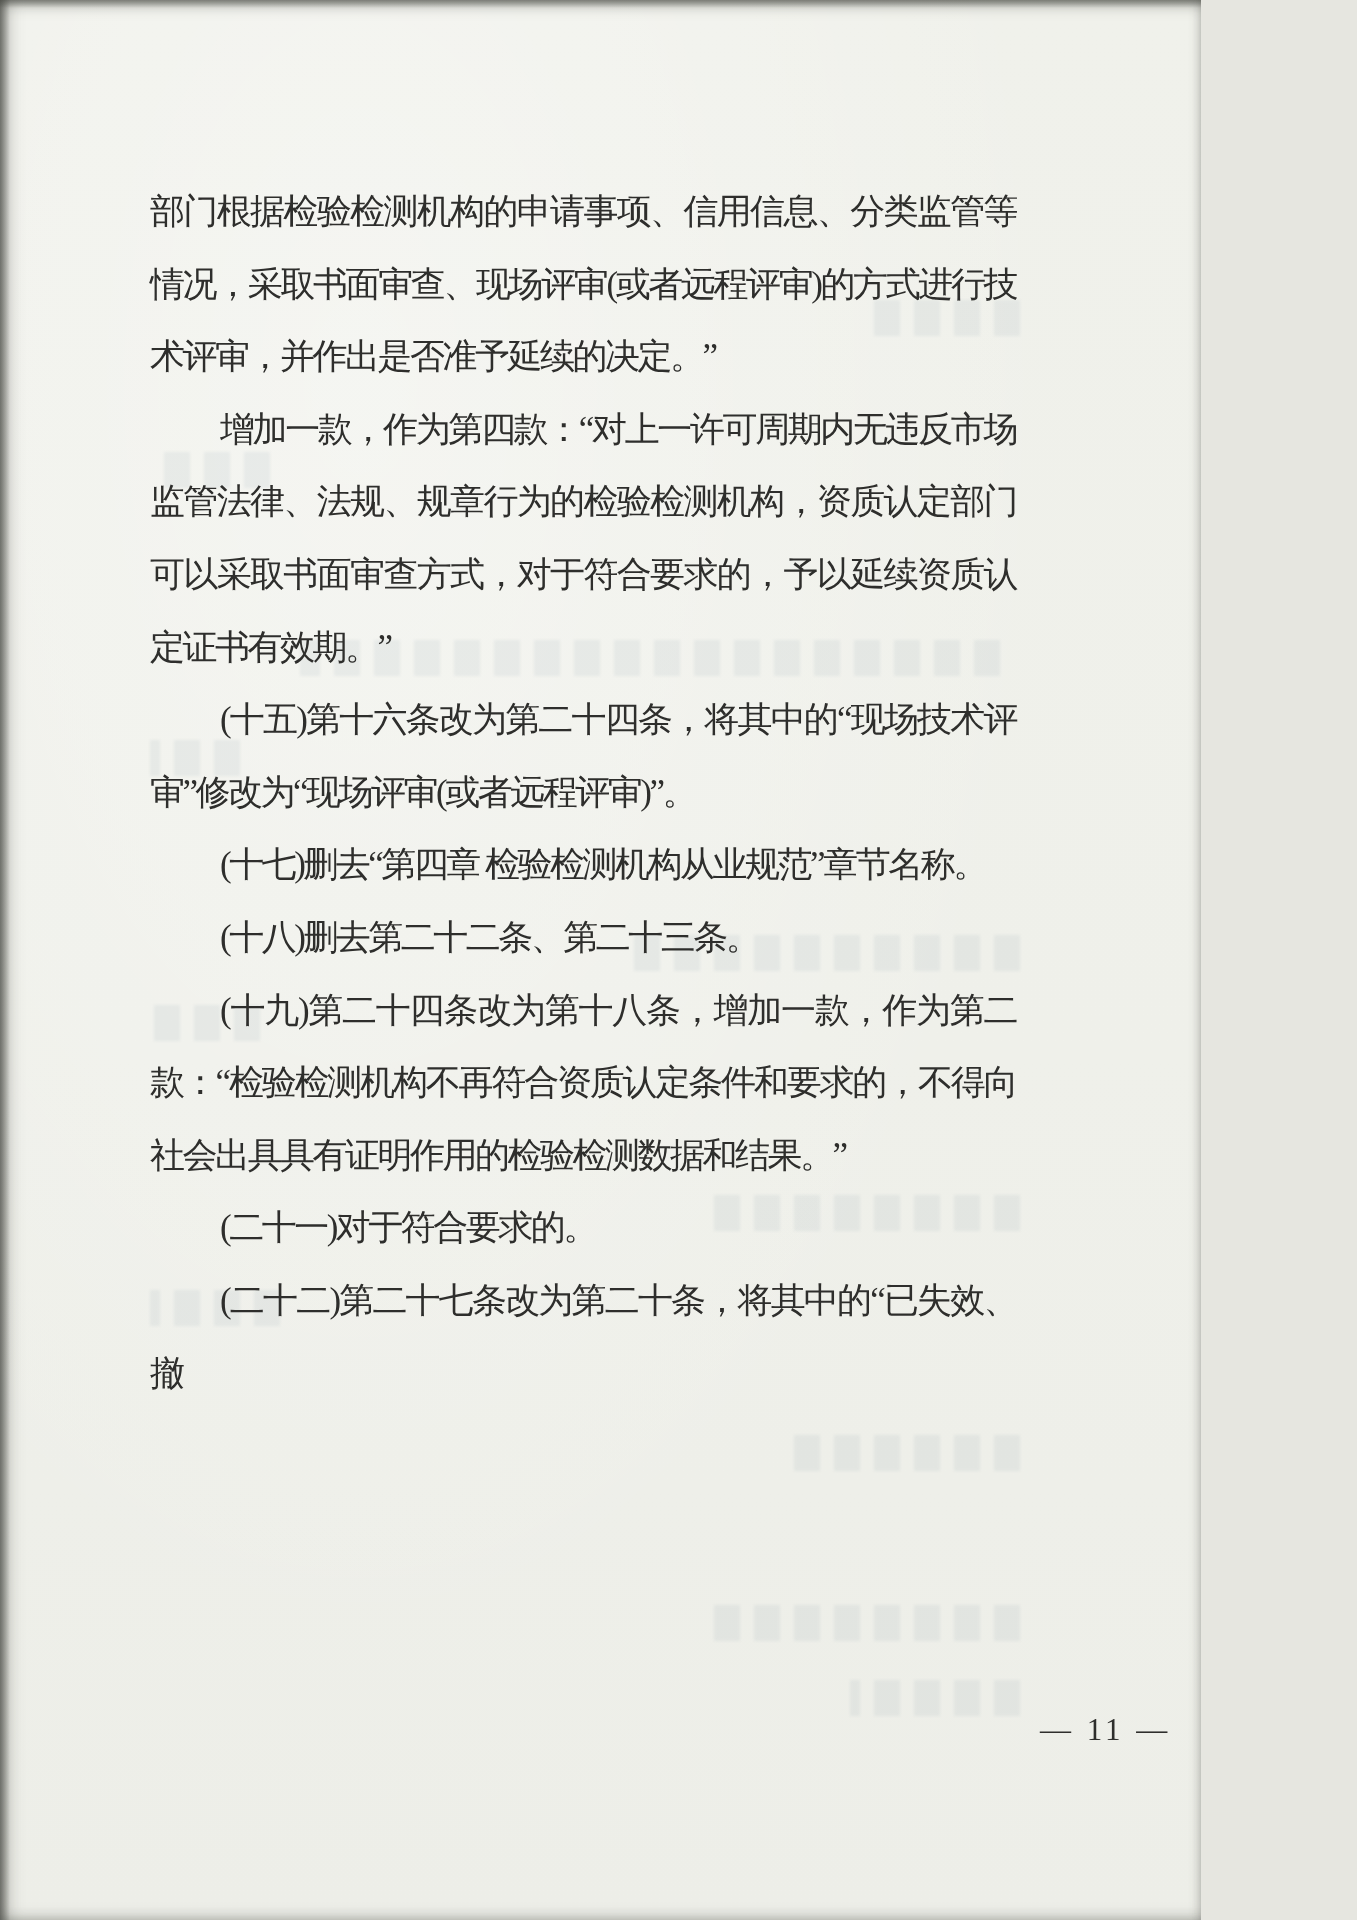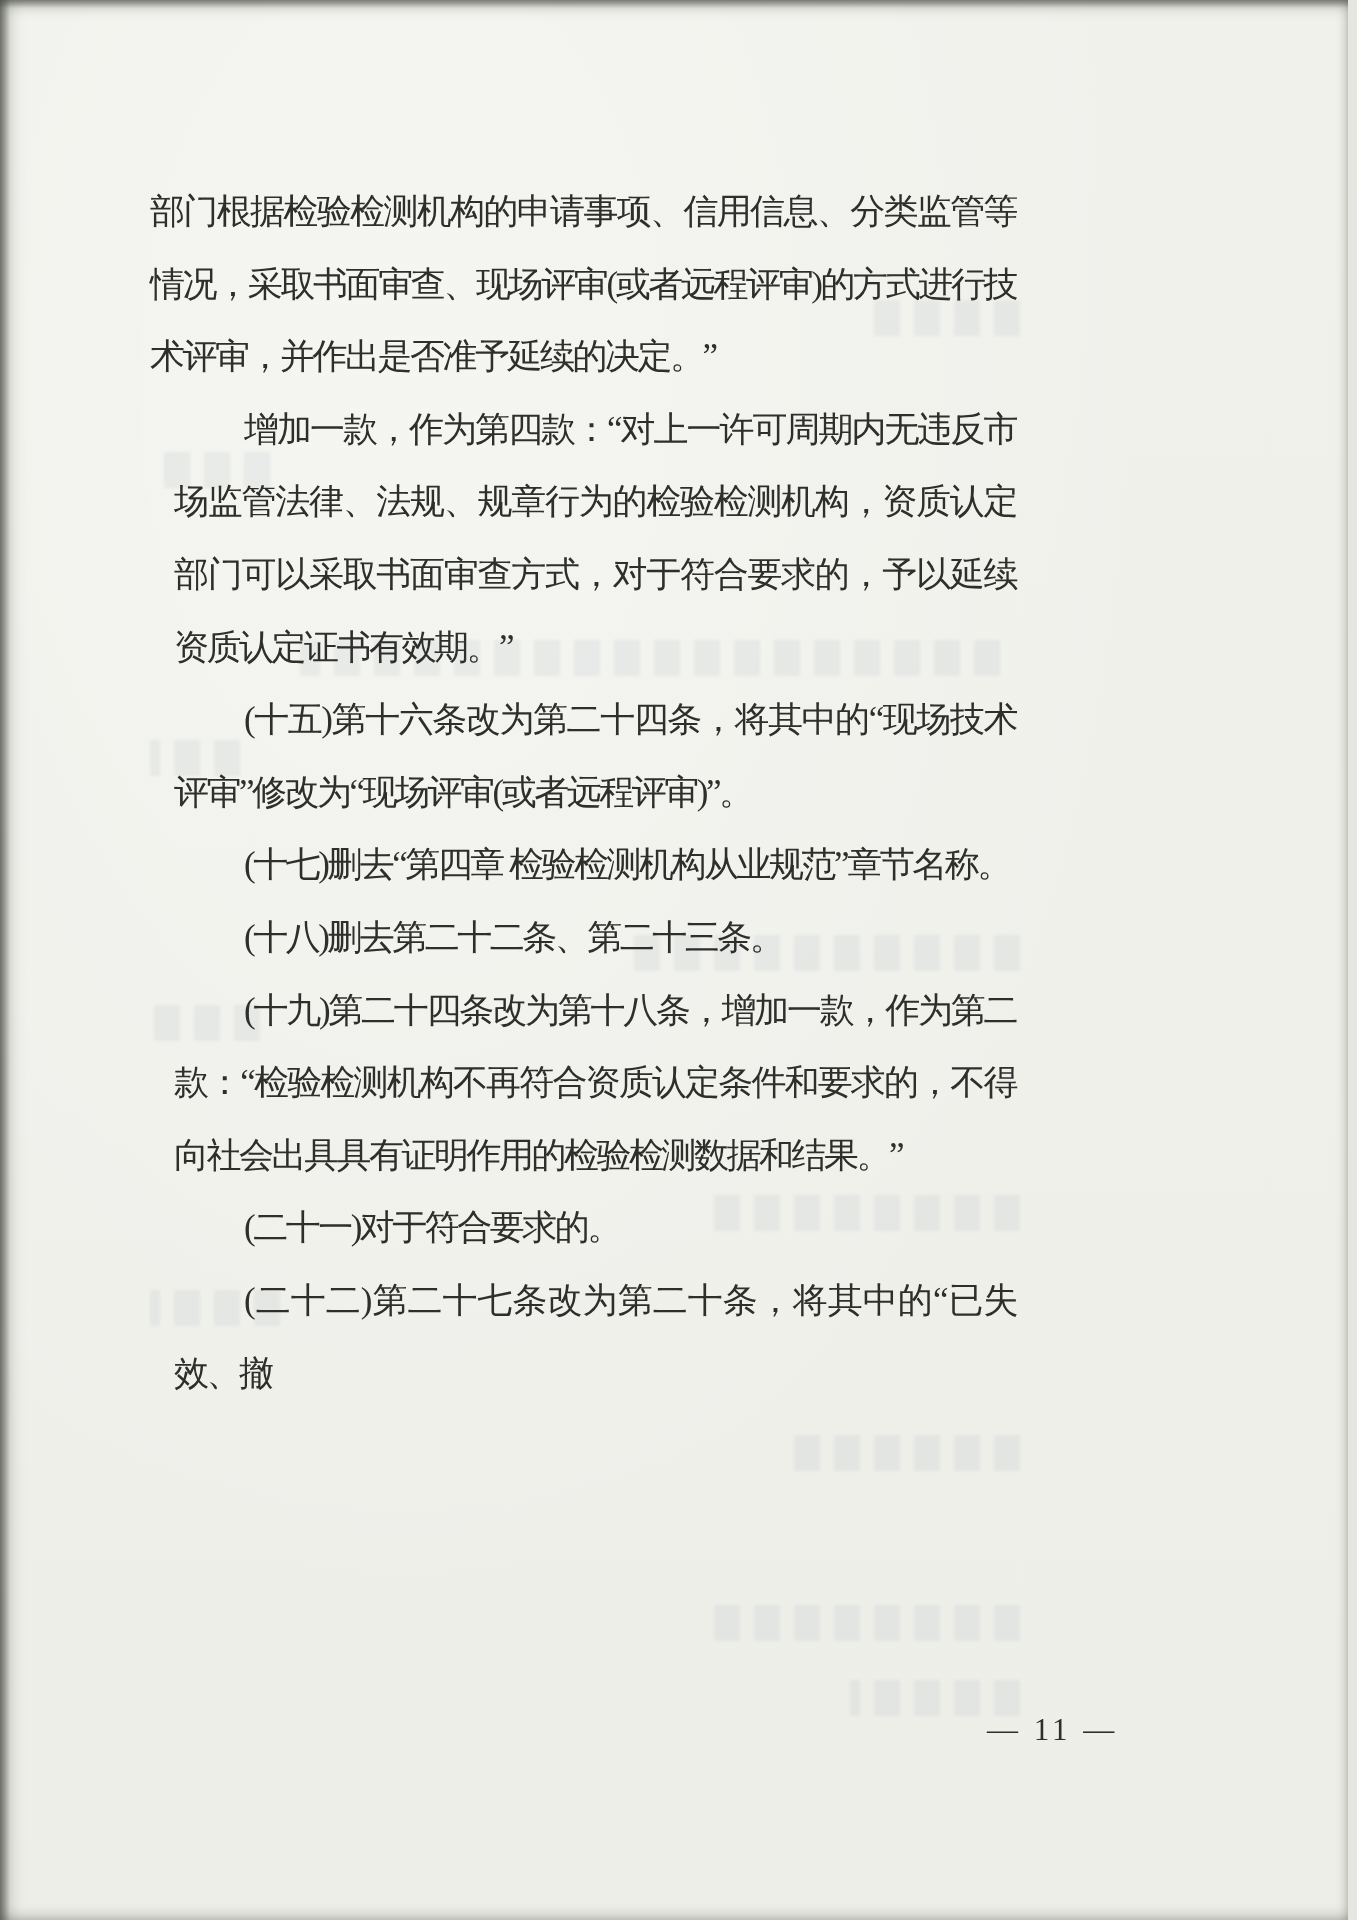--- a/index.html
+++ b/index.html
@@ -2,21 +2,21 @@
 <html><head>
 <meta charset="utf-8">
 <style>
   html, body {
     margin: 0;
     padding: 0;
     background: #e6e6e0;
   }
   .page {
     position: relative;
-    width: 1348px;
+    width: 1201px;
     height: 1920px;
     background:
       radial-gradient(ellipse at 30% 20%, rgba(255,255,255,0.35), rgba(255,255,255,0) 60%),
       linear-gradient(180deg, #f0f1eb 0%, #eff0ea 55%, #edeee8 100%);
     overflow: hidden;
     font-family: "Liberation Serif", "DejaVu Serif", serif;
     box-shadow:
       inset 14px 0 20px -12px rgba(80,82,76,0.75),
       inset 0 12px 16px -10px rgba(80,82,76,0.65),
       inset -8px 0 14px -10px rgba(80,82,76,0.45),
@@ -40,25 +40,24 @@
     margin: 0;
     font-size: 35px;
     line-height: 72.6px;
     letter-spacing: -2.5px;
     color: #2e2e2c;
     text-align: justify;
     text-justify: inter-character;
   }
   .content p.indent {
     text-indent: 2em;
-    margin-left: 24px;
   }
   .page-number {
     position: absolute;
-    left: 987px;
+    left: 1040px;
     top: 1712px;
     font-size: 31px;
     letter-spacing: 4px;
     color: #2e2e2c;
     white-space: nowrap;
   }
   
   .artifact {
     position: absolute;
     height: 36px;

